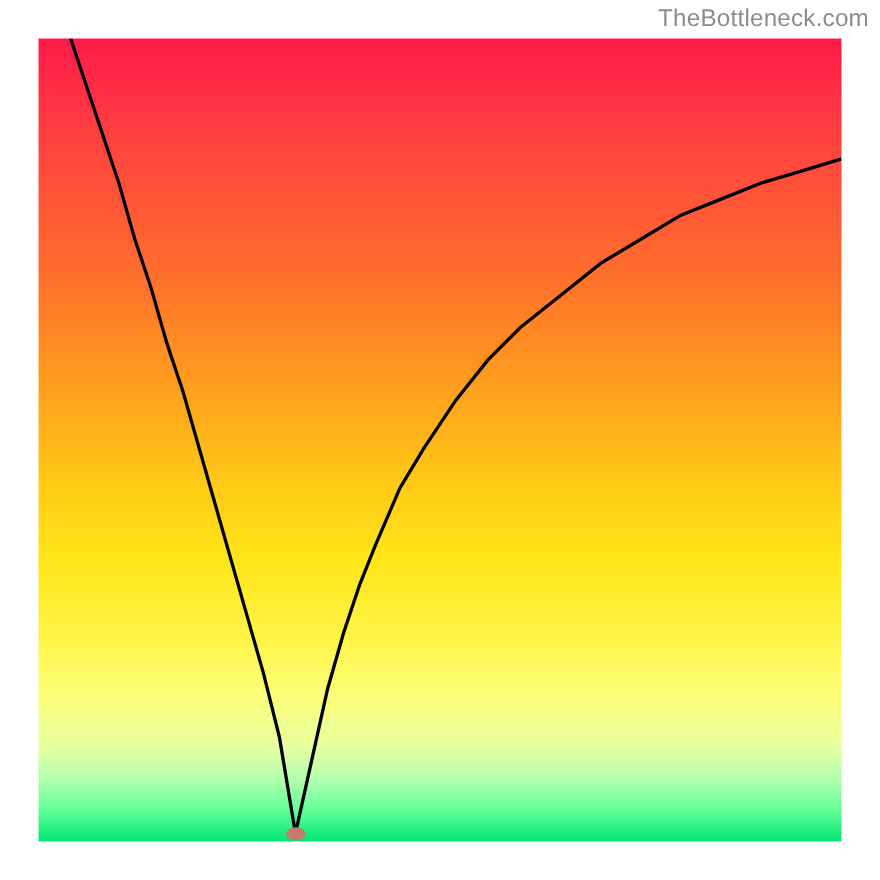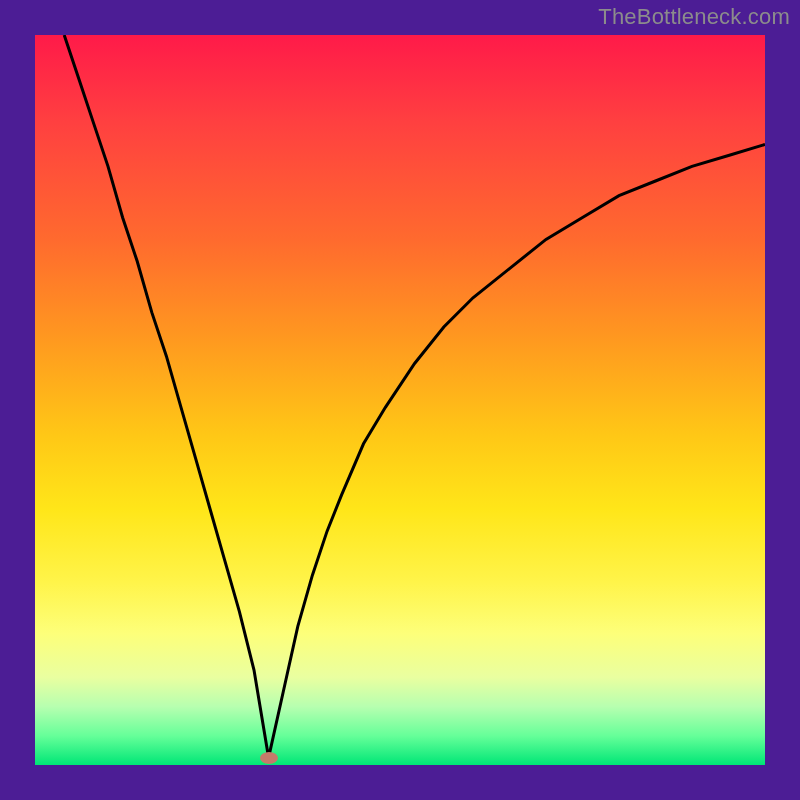--- a/index.html
+++ b/index.html
@@ -10,21 +10,21 @@
     background: #000;
     font-family: Arial, Helvetica, sans-serif;
     overflow: hidden;
   }
   .frame {
     position: absolute;
     left: 0;
     top: 0;
     width: 800px;
     height: 800px;
-    background: #4c1d95;
+    background: #ffffff;
   }
   .watermark {
     position: absolute;
     top: 4px;
     right: 10px;
     color: #8c8c8c;
     font-size: 22px;
     letter-spacing: 0.2px;
     font-weight: 400;
   }

